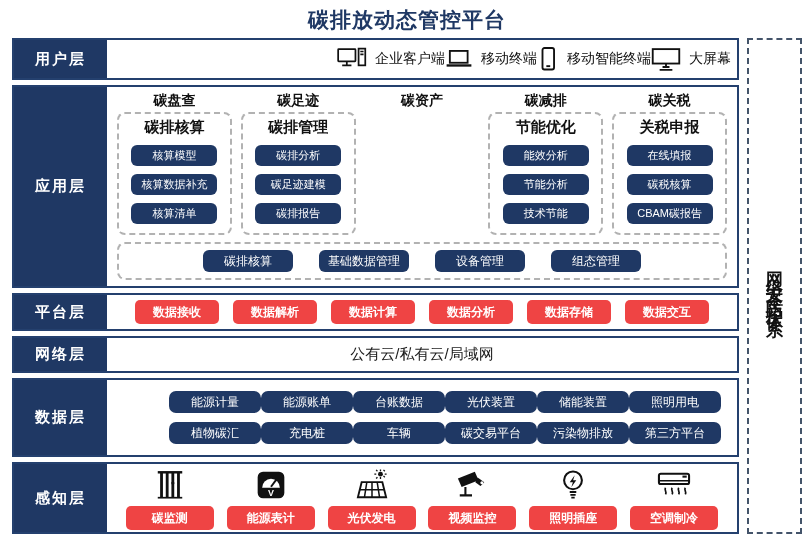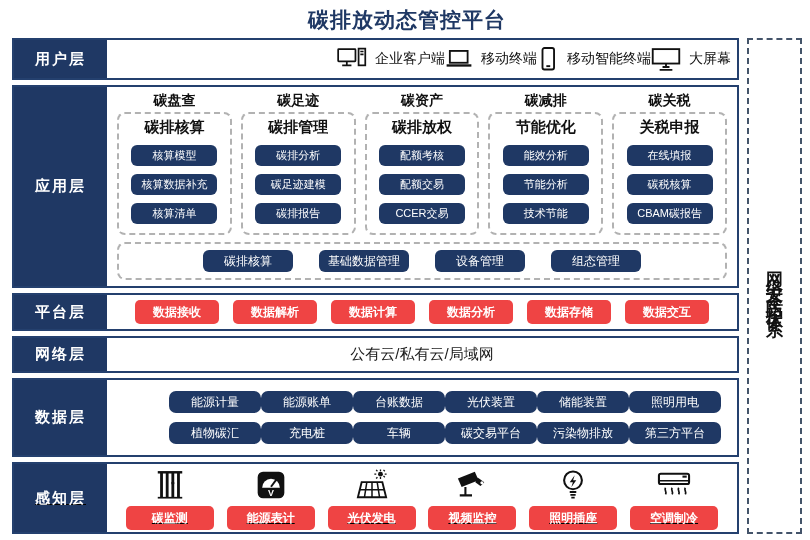--- a/index.html
+++ b/index.html
@@ -38,21 +38,21 @@
          padding:6px 10px;min-width:84px;box-sizing:border-box;text-align:center;white-space:nowrap;}
   
   .row-network{height:37px;}
   .network-content{display:flex;align-items:center;justify-content:center;font-size:15px;color:#1a1a1a;}
   
   .row-data{height:79px;}
   .data-content{display:flex;flex-direction:column;justify-content:center;gap:9px;padding:0 16px;}
   .data-row{display:flex;justify-content:flex-end;padding-left:20px;}
   .data-row .pill{min-width:92px;font-size:12px;border-radius:7px;}
   
-  .row-sense{height:72px;text-decoration:underline;}
+  .row-sense{height:72px;}
   .sense-content{display:flex;align-items:center;justify-content:space-evenly;padding:2px 6px 0;}
   .sense-item{display:flex;flex-direction:column;align-items:center;gap:5px;}
   .sense-item .ypill{min-width:88px;padding:6px 8px;}
   
   .security{width:55px;flex-shrink:0;border:2px dashed #44546a;box-sizing:border-box;
             display:flex;align-items:center;justify-content:center;background:#fff;}
   .security-text{writing-mode:vertical-rl;font-weight:bold;font-size:17px;color:#111;letter-spacing:7px;}
   svg{display:block;}
 </style>
 </head>
@@ -135,26 +135,20 @@
               <div class="app-col-box">
                 <div class="app-col-sub">碳排管理</div>
                 <div class="pill">碳排分析</div>
                 <div class="pill">碳足迹建模</div>
                 <div class="pill">碳排报告</div>
               </div>
             </div>
 
             <div class="app-col">
               <div class="app-col-header">碳资产</div>
-              <div class="app-col-box">
-                <div class="app-col-sub">碳排放权</div>
-                <div class="pill">配额考核</div>
-                <div class="pill">配额交易</div>
-                <div class="pill">CCER交易</div>
-              </div>
             </div>
 
             <div class="app-col">
               <div class="app-col-header">碳减排</div>
               <div class="app-col-box">
                 <div class="app-col-sub">节能优化</div>
                 <div class="pill">能效分析</div>
                 <div class="pill">节能分析</div>
                 <div class="pill">技术节能</div>
               </div>

